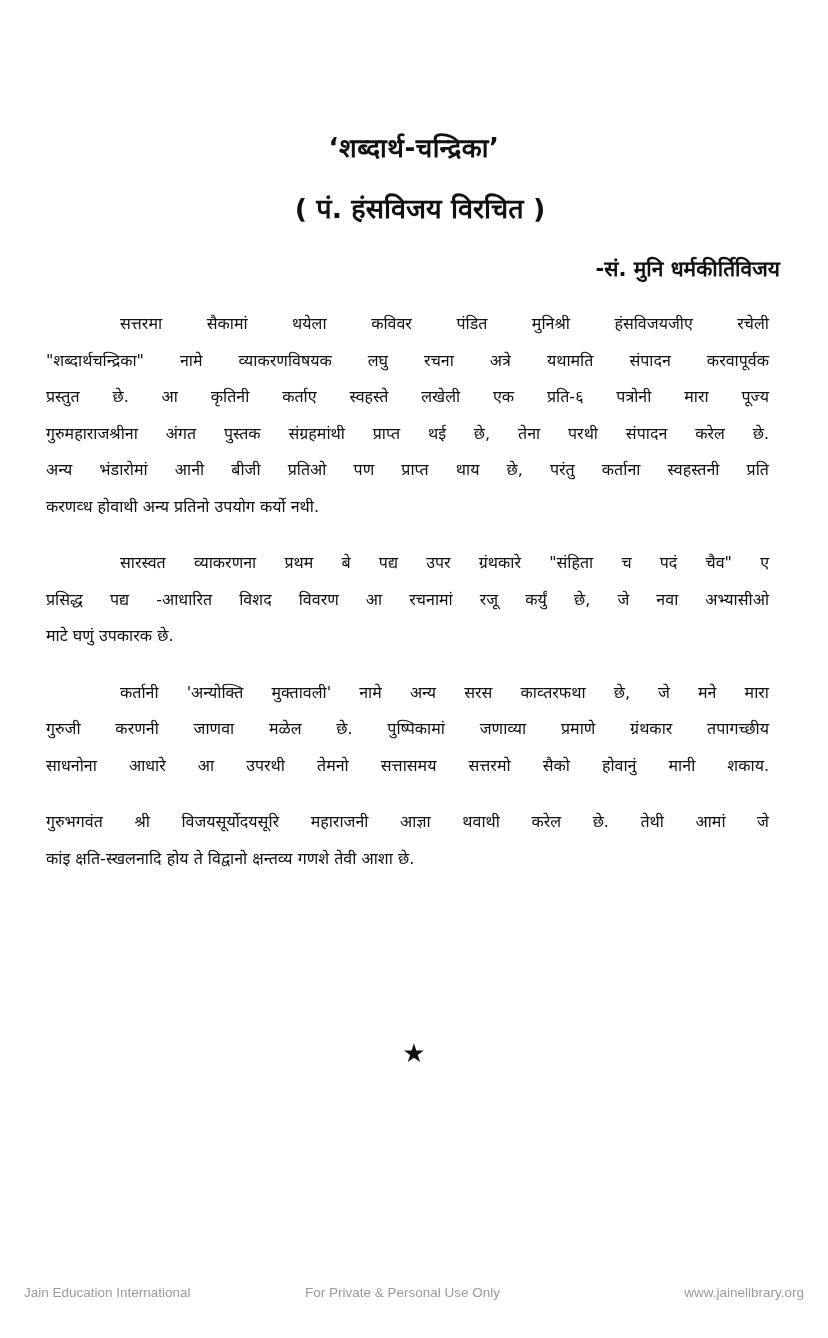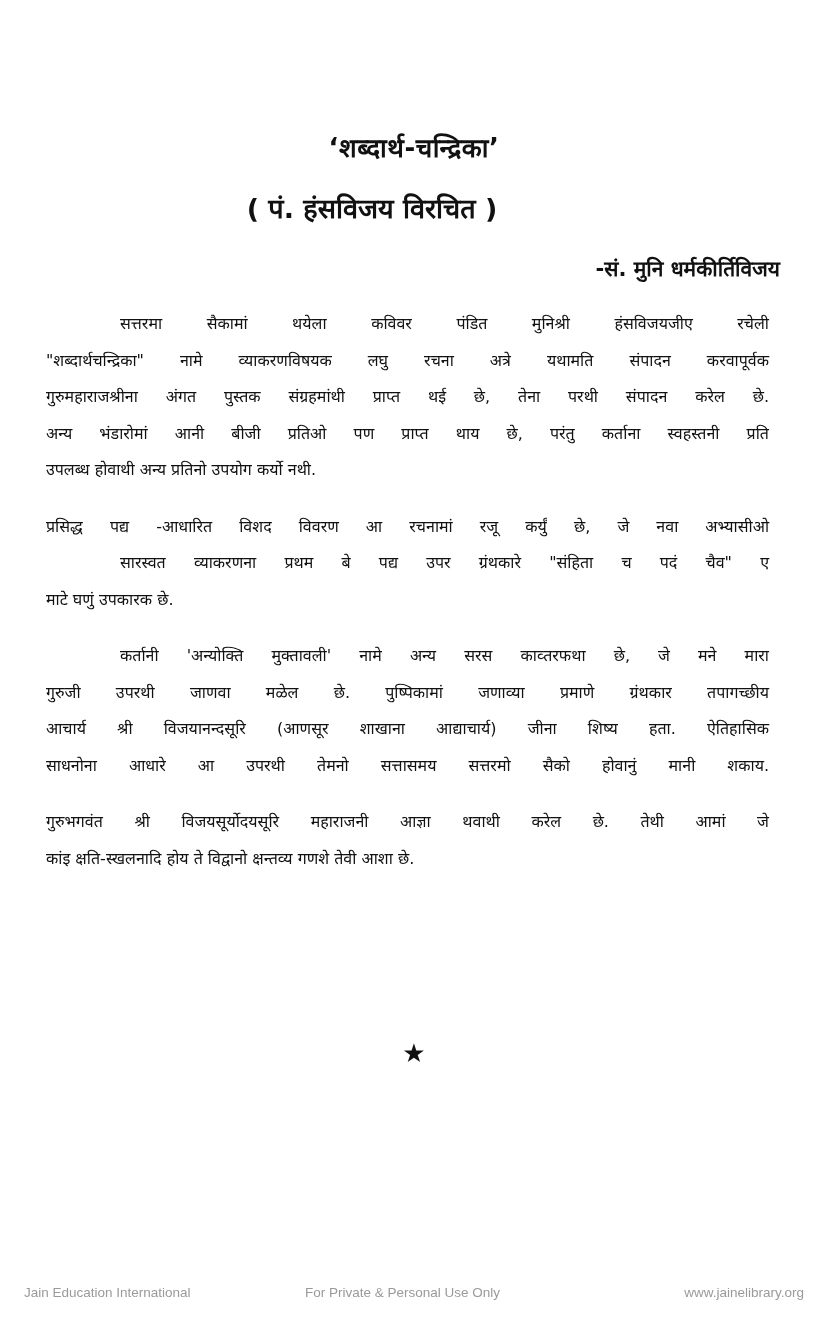--- a/index.html
+++ b/index.html
@@ -34,20 +34,21 @@
     }
     .subtitle {
       position: absolute;
       left: 0;
       width: 744px;
       top: 190px;
       text-align: center;
       font-size: 27px;
       font-weight: bold;
       line-height: 38px;
+      padding-left: 48px;
     }
     .editor {
       position: absolute;
       right: 48px;
       top: 252px;
       font-size: 21px;
       font-weight: bold;
       line-height: 34px;
       text-align: left;
     }
@@ -113,33 +114,33 @@
 <div class="page">
 
   <div class="title">‘शब्दार्थ-चन्द्रिका’</div>
   <div class="subtitle">( पं. हंसविजय विरचित )</div>
   <div class="editor">-सं. मुनि धर्मकीर्तिविजय</div>
 
   <div class="body-text">
     <p class="para">
       <span class="line first">सत्तरमा सैकामां थयेला कविवर पंडित मुनिश्री हंसविजयजीए रचेली</span>
       <span class="line">"शब्दार्थचन्द्रिका" नामे व्याकरणविषयक लघु रचना अत्रे यथामति संपादन करवापूर्वक</span>
+      <span class="line">प्रस्तुत छे. आ कृतिनी कर्ताए स्वहस्ते लखेली एक प्रति-६ पत्रोनी मारा पूज्य</span>
       <span class="line">गुरुमहाराजश्रीना अंगत पुस्तक संग्रहमांथी प्राप्त थई छे, तेना परथी संपादन करेल छे.</span>
       <span class="line">अन्य भंडारोमां आनी बीजी प्रतिओ पण प्राप्त थाय छे, परंतु कर्ताना स्वहस्तनी प्रति</span>
-      <span class="line last">उपलब्ध होवाथी अन्य प्रतिनो उपयोग कर्यो नथी.</span>
+      <span class="line last">करणव्ध होवाथी अन्य प्रतिनो उपयोग कर्यो नथी.</span>
     </p>
     <p class="para">
+      <span class="line first">सारस्वत व्याकरणना प्रथम बे पद्य उपर ग्रंथकारे "संहिता च पदं चैव" ए</span>
       <span class="line">प्रसिद्ध पद्य -आधारित विशद विवरण आ रचनामां रजू कर्युं छे, जे नवा अभ्यासीओ</span>
-      <span class="line first">सारस्वत व्याकरणना प्रथम बे पद्य उपर ग्रंथकारे "संहिता च पदं चैव" ए</span>
       <span class="line last">माटे घणुं उपकारक छे.</span>
     </p>
     <p class="para">
       <span class="line first">कर्तानी 'अन्योक्ति मुक्तावली' नामे अन्य सरस काव्तरफथा छे, जे मने मारा</span>
-      <span class="line">गुरुजी उपरथी जाणवा मळेल छे. पुष्पिकामां जणाव्या प्रमाणे ग्रंथकार तपागच्छीय</span>
-      <span class="line">आचार्य श्री विजयानन्दसूरि (आणसूर शाखाना आद्याचार्य) जीना शिष्य हता. ऐतिहासिक</span>
+      <span class="line">गुरुजी करणनी जाणवा मळेल छे. पुष्पिकामां जणाव्या प्रमाणे ग्रंथकार तपागच्छीय</span>
       <span class="line">साधनोना आधारे आ उपरथी तेमनो सत्तासमय सत्तरमो सैको होवानुं मानी शकाय.</span>
     </p>
     <p class="para">
       <span class="line">गुरुभगवंत श्री विजयसूर्योदयसूरि महाराजनी आज्ञा थवाथी करेल छे. तेथी आमां जे</span>
       <span class="line last">कांइ क्षति-स्खलनादि होय ते विद्वानो क्षन्तव्य गणशे तेवी आशा छे.</span>
     </p>
   </div>
 
   <div class="star">★</div>
 

